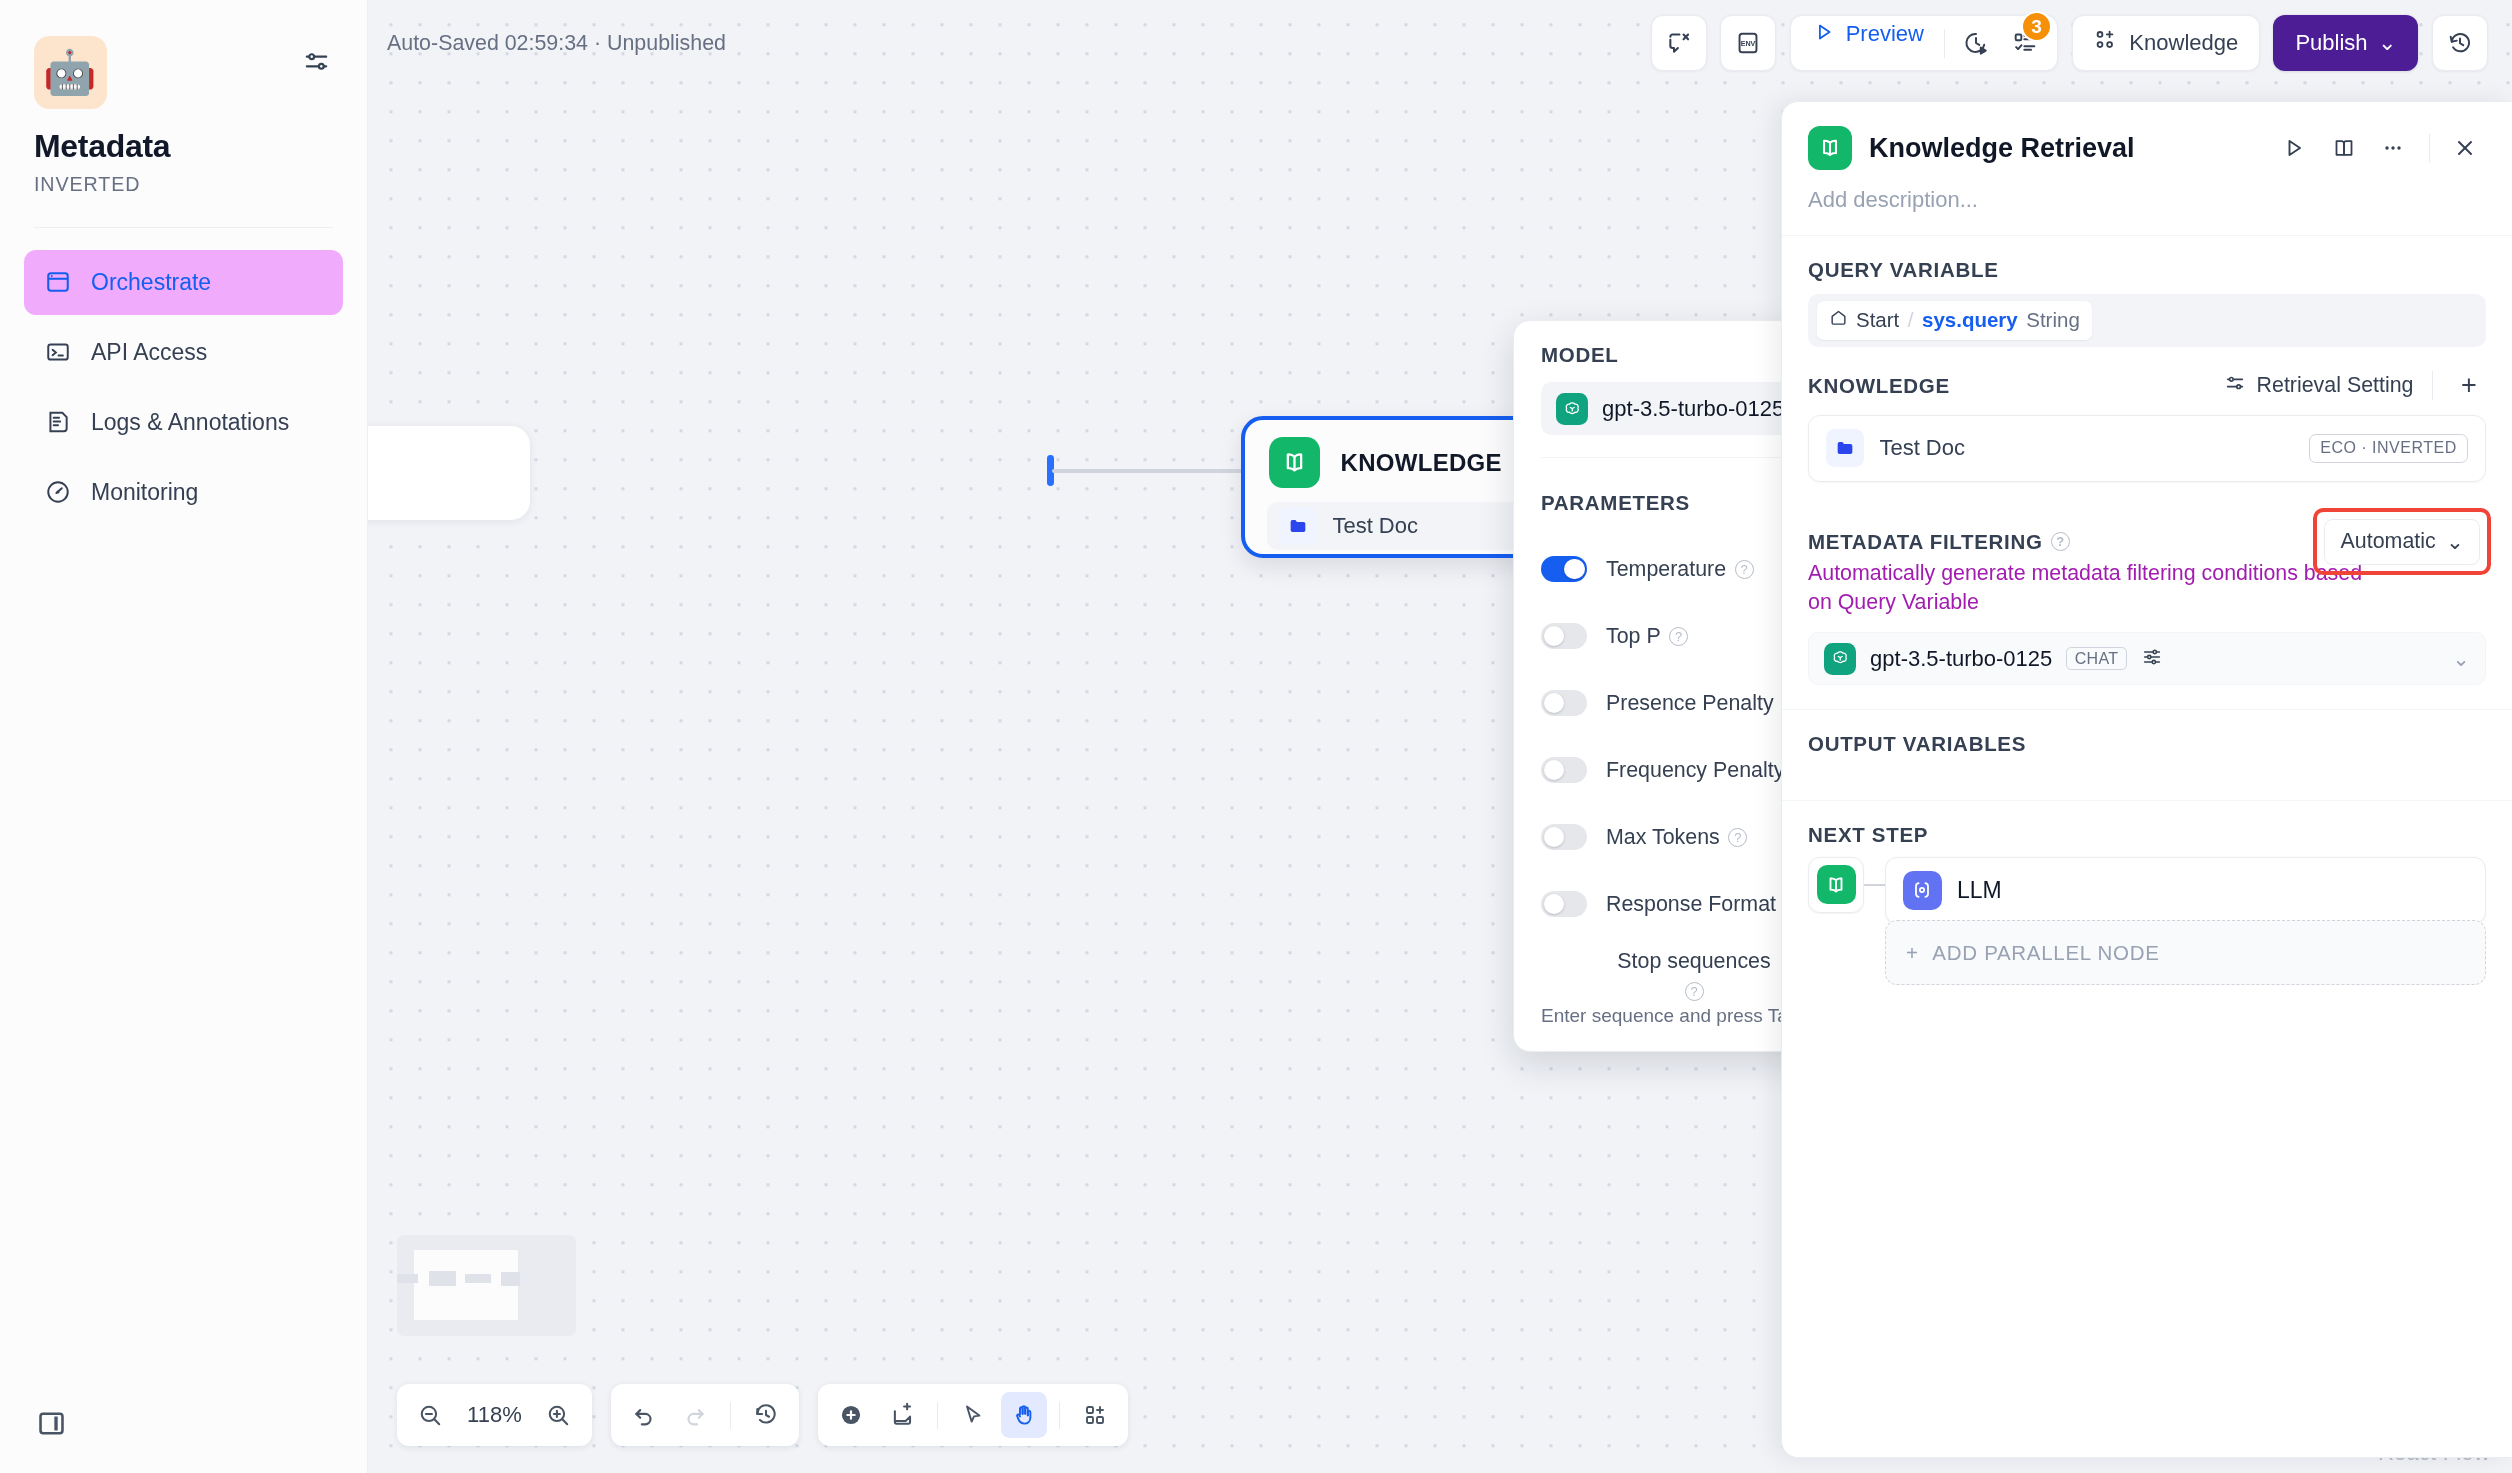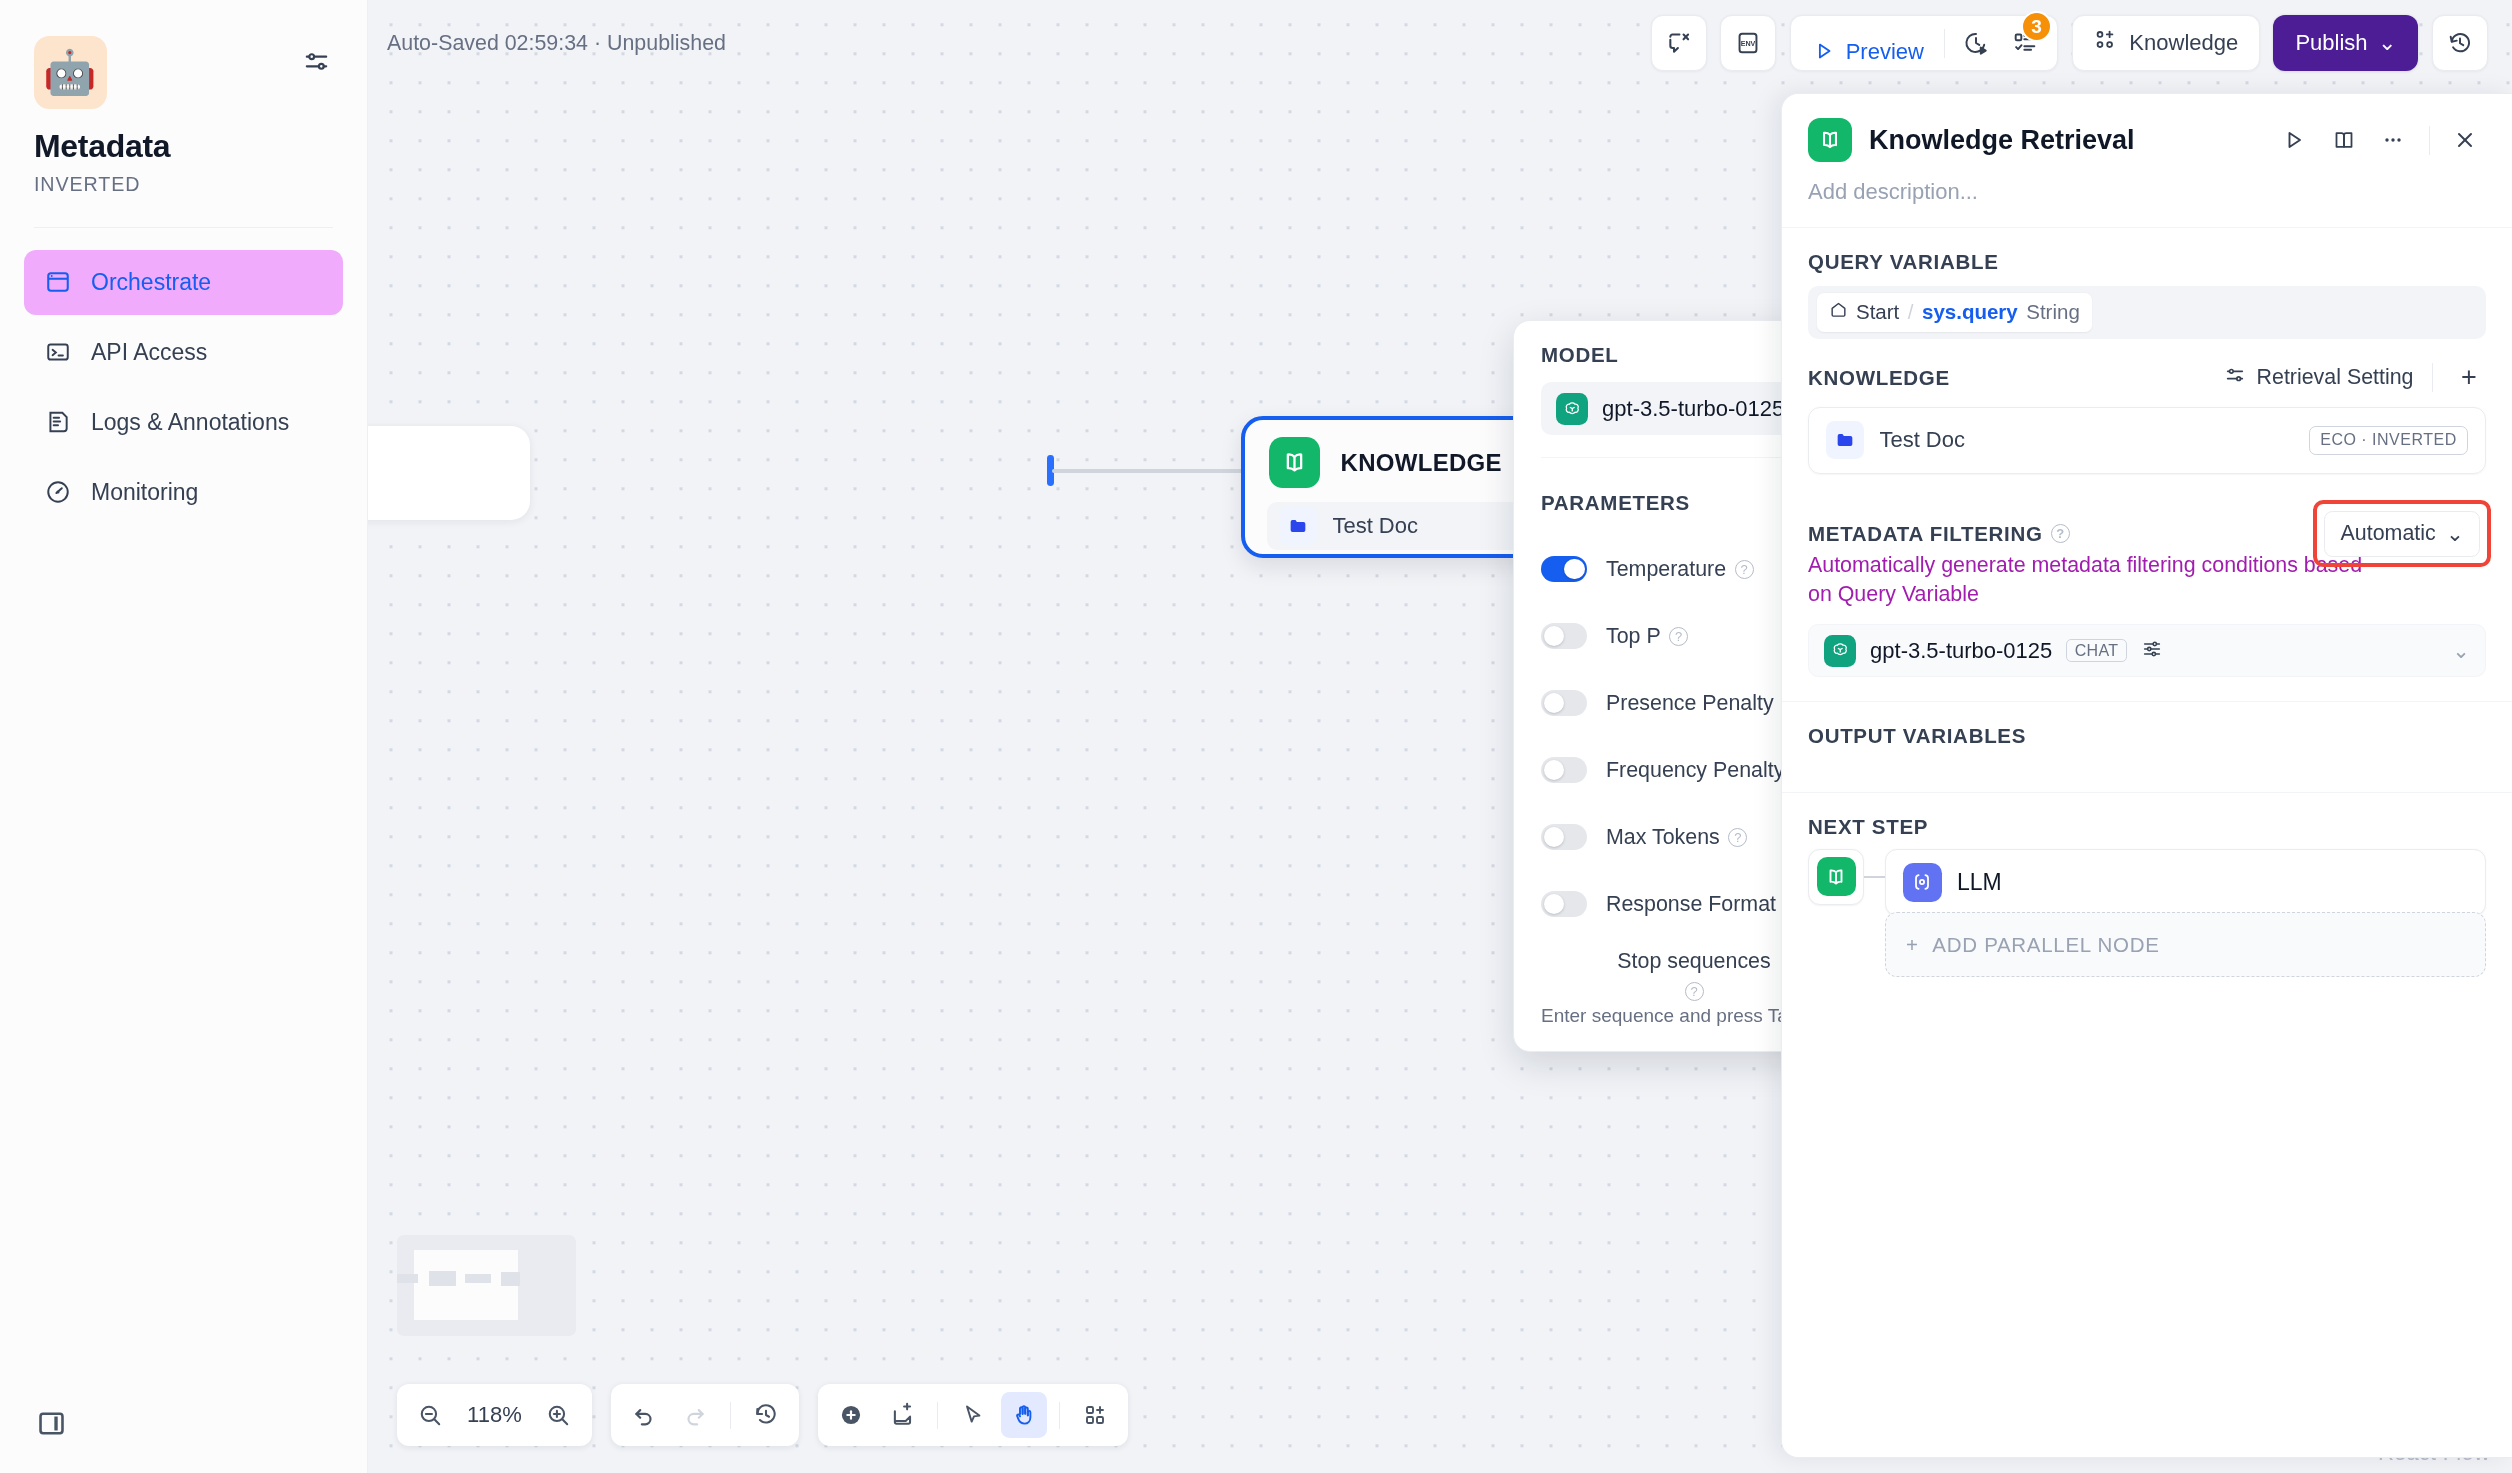--- a/index.html
+++ b/index.html
@@ -188,21 +188,21 @@
   
   .toolbar { position: absolute; right: 24px; top: 15.4px; display: flex; align-items: center; gap: 13.7px; z-index: 30; }
   .tb-btn {
     height: 56px; background: #fff; border: 0.9px solid #e9ebf0; border-radius: 12px;
     display: flex; align-items: center; justify-content: center;
     box-shadow: 0 0.9px 2.6px rgba(16,24,40,.05); cursor: pointer; color: #354052;
   }
   .tb-square { width: 56px; }
   .tb-group { padding: 0 10.3px; gap: 5.1px; position: relative; }
   .tb-inner {
-    display: flex; align-items: flex-end; gap: 10.3px; padding: 0 12px; height: 44px;
+    display: flex; align-items: flex-start; gap: 10.3px; padding: 0 12px; height: 44px;
     border-radius: 8.5px; cursor: pointer;
   }
   .tb-preview { color: #155eef; font-size: 22px; font-weight: 500; }
   .tb-sep { width: 0.9px; height: 29px; background: #e9ebf0; margin: 0 3.4px; }
   .tb-icon-btn { width: 44px; height: 44px; display: flex; align-items: center; justify-content: center; border-radius: 8.5px; cursor: pointer; }
   .badge-count {
     position: absolute; right: 5.1px; top: -5.1px; min-width: 31px; height: 31px; padding: 0 5.1px;
     border-radius: 15.4px; background: #f79009; color: #fff; font-size: 19px; font-weight: 700;
     display: flex; align-items: center; justify-content: center; border: 2.6px solid #fff;
   }
@@ -232,21 +232,21 @@
     width: 46px; height: 46px; display: flex; align-items: center; justify-content: center;
     border-radius: 8.5px; cursor: pointer; color: #495464;
   }
   .bb-btn.active { background: #e3eaff; color: #155eef; }
   .bb-btn.disabled { color: #d0d5dd; }
   .zoom-val { font-size: 22px; color: #354052; padding: 0 6.8px; min-width: 72px; text-align: center; }
   .bb-sep { width: 0.9px; height: 27px; background: #e9ebf0; margin: 0 6.8px; }
 
   
   .rpanel {
-    position: absolute; right: 0; top: 93px; width: 731px; bottom: 15.4px;
+    position: absolute; right: 0; top: 101px; width: 731px; bottom: 15.4px;
     background: #fff; border-radius: 17px 0 0 17px; border: 0.9px solid #eaecf0; border-right: none;
     box-shadow: -6.8px 0 24px rgba(16,24,40,.08); z-index: 35; overflow: hidden;
   }
   .rp-head { display: flex; align-items: center; gap: 17px; padding: 24px 26px 0 26px; }
   .rp-badge {
     width: 44px; height: 44px; border-radius: 12px; background: #12b76a; flex: none;
     display: flex; align-items: center; justify-content: center;
   }
   .rp-title { font-size: 27px; font-weight: 700; color: #101828; }
   .rp-actions { margin-left: auto; display: flex; align-items: center; gap: 6.8px; }

